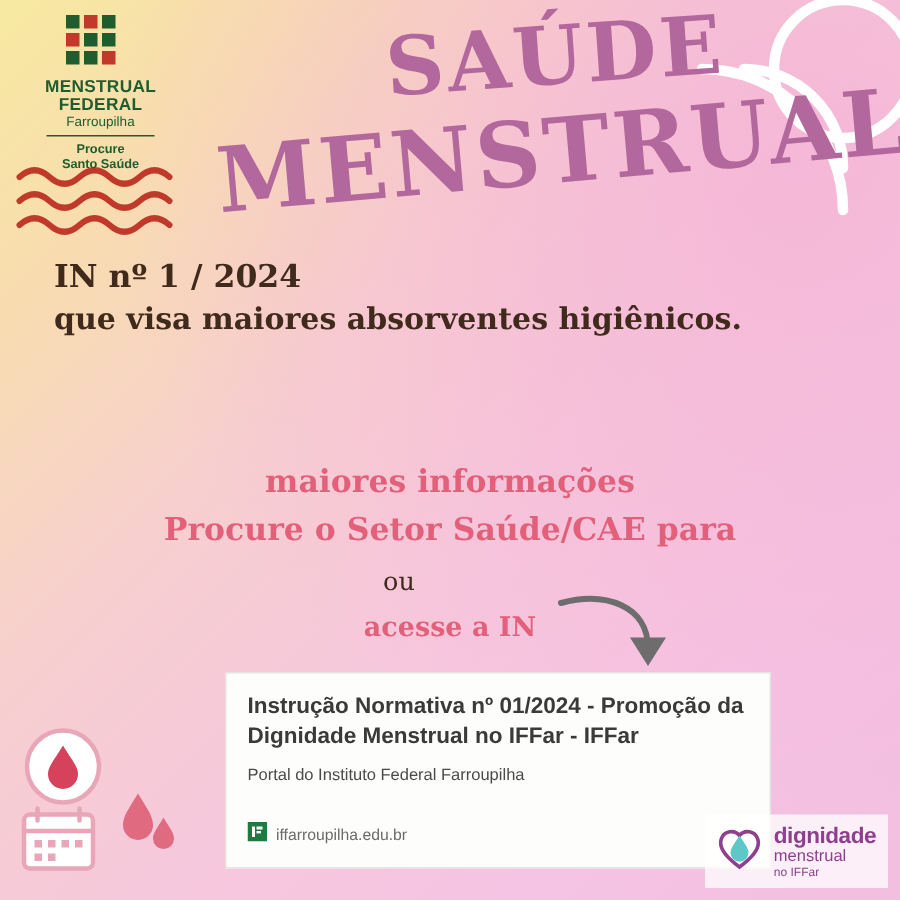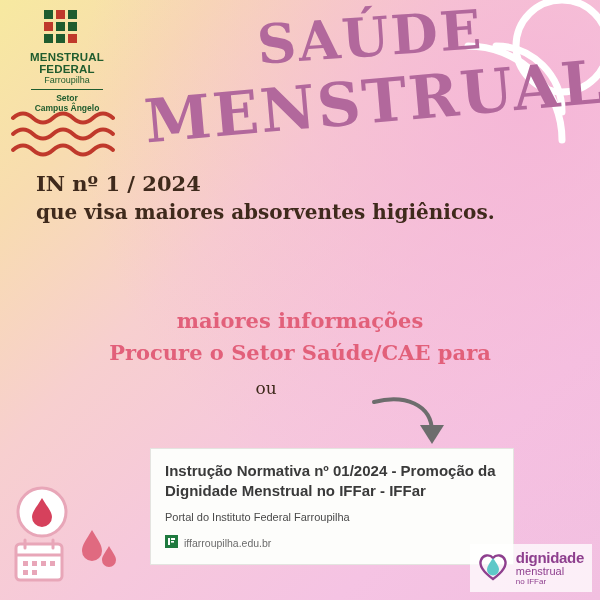--- a/index.html
+++ b/index.html
@@ -166,21 +166,21 @@
     color: #3a3a3a;
     line-height: 1.35;
   }
   .result-sub {
     margin-top: 9px;
     font-family: "Liberation Sans", sans-serif;
     font-size: 11px;
     color: #4a4a4a;
   }
   .result-url-row {
-    margin-top: 11px;
+    margin-top: 25px;
     display: flex;
     align-items: center;
     gap: 6px;
   }
   .result-url {
     font-family: "Liberation Sans", sans-serif;
     font-size: 10.5px;
     color: #6b6b6b;
   }
 
@@ -246,22 +246,22 @@
         <rect x="24" y="12" width="9" height="9" fill="#1f5c2e"></rect>
         <rect x="0" y="24" width="9" height="9" fill="#1f5c2e"></rect>
         <rect x="12" y="24" width="9" height="9" fill="#1f5c2e"></rect>
         <rect x="24" y="24" width="9" height="9" fill="#c0392b"></rect>
       </svg>
     </span>
     <div class="logo-if">MENSTRUAL</div>
     <div class="logo-if">FEDERAL</div>
     <div class="logo-ff">Farroupilha</div>
     <div class="logo-rule"></div>
-    <div class="logo-campus">Setor</div>
-    <div class="logo-campus">Campus Ângelo</div>
+    <div class="logo-campus">Procure</div>
+    <div class="logo-campus">Santo Saúde</div>
   </div>
 
   <div class="layer squiggles">
     <svg width="110" height="58" viewBox="0 0 110 58">
       <g stroke="#c0392b" stroke-width="4" fill="none" stroke-linecap="round">
         <path d="M5 10 q10 -9 20 0 t20 0 t20 0 t20 0 t20 0"></path>
         <path d="M5 26 q10 -9 20 0 t20 0 t20 0 t20 0 t20 0"></path>
         <path d="M5 42 q10 -9 20 0 t20 0 t20 0 t20 0 t20 0"></path>
       </g>
     </svg>
@@ -276,20 +276,21 @@
     <div class="bt-line bt-1">IN nº 1 / 2024</div>
     <div class="bt-line bt-3">que visa maiores absorventes higiênicos.</div>
   </div>
 
   <div class="layer cta">
     <div class="cta-line">maiores informações</div>
     <div class="cta-line">Procure o Setor Saúde/CAE para</div>
   </div>
 
   <div class="layer ou">ou</div>
+  <div class="layer acesse">acesse a IN</div>
 
   <div class="layer arrow">
     <svg width="80" height="60" viewBox="0 0 80 60">
       <path d="M4 10 C34 2 62 12 62 40" stroke="#6d6d6d" stroke-width="4" fill="none" stroke-linecap="round"></path>
       <path d="M50 33 L62 52 L74 33 Z" fill="#6d6d6d"></path>
     </svg>
   </div>
 
   <div class="layer result-card">
     <div class="result-title">Instrução Normativa nº 01/2024 - Promoção da Dignidade Menstrual no IFFar - IFFar</div>

